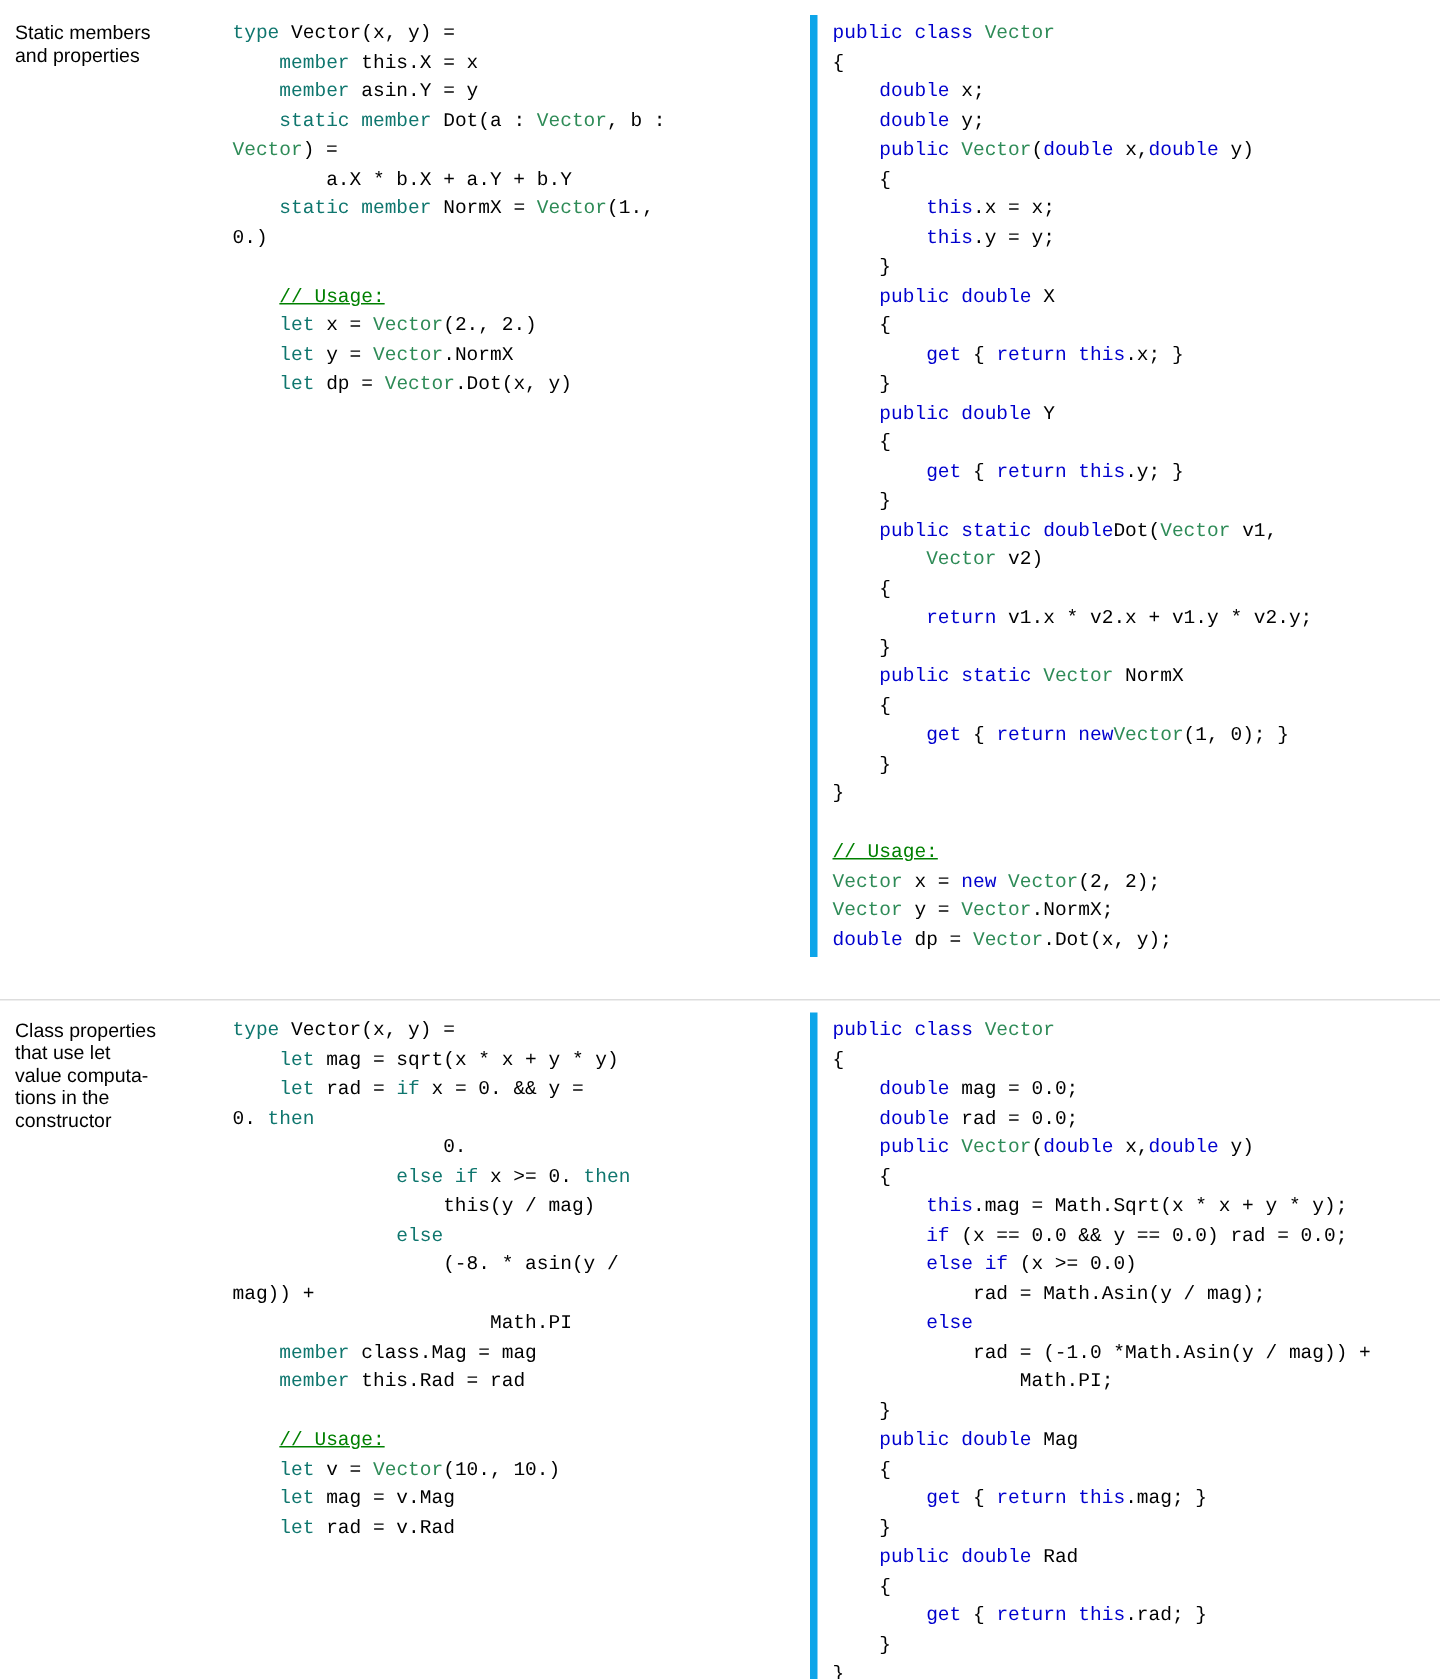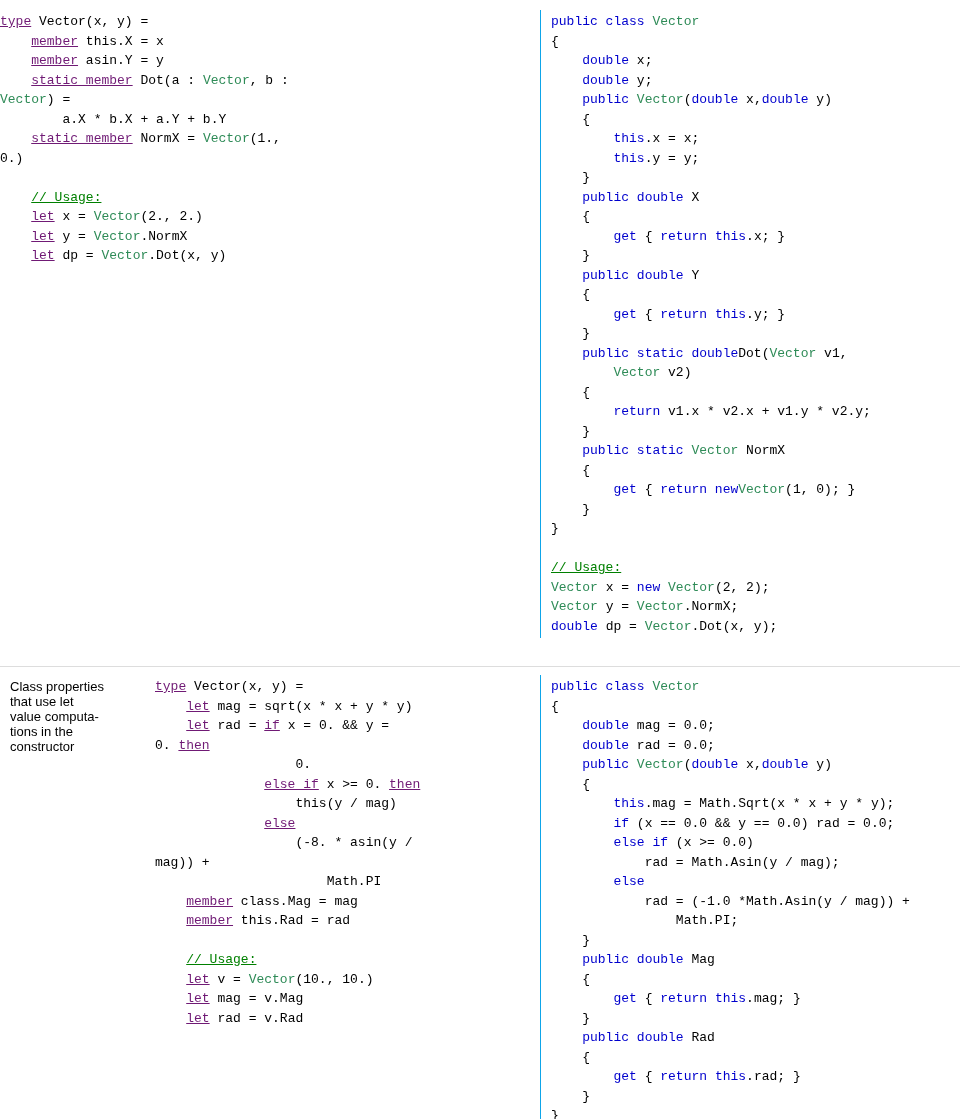--- a/index.html
+++ b/index.html
@@ -34,47 +34,48 @@
       color: #000;
     }
     .code-col {
       flex: 1;
       padding: 2px 0;
     }
     .right-col {
       width: 420px;
       min-width: 420px;
       padding: 2px 10px;
-      border-left: 1px solid #0ea5e9;
+      border-left: 5px solid #0ea5e9;
     }
     .divider {
       width: 100%;
       height: 1px;
       background: #ddd;
       margin: 8px 0;
     }
     pre {
       font-family: 'Courier New', Courier, monospace;
       font-size: 13px;
       line-height: 1.5;
       white-space: pre;
     }
-    .kw { color: #701a75; text-decoration: underline; }       
+    .kw { color: #0f766e; }       
     .type { color: #2e8b57; }     
     .comment { color: #008000; text-decoration: underline; }  
     .plain { color: #000; }
     .cs-kw { color: #0000cd; }
     .cs-type { color: #2e8b57; }
   </style>
 </head>
 <body>
 
 <div class="page">
 
   <div class="section">
+    <div class="label-col">Static members<br>and properties</div>
     <div class="code-col">
       <pre><span class="kw">type</span> <span class="plain">Vector(x, y) =</span>
     <span class="kw">member</span> <span class="plain">this.X = x</span>
     <span class="kw">member</span> <span class="plain">asin.Y = y</span>
     <span class="kw">static member</span> <span class="plain">Dot(a : </span><span class="type">Vector</span><span class="plain">, b :</span>
 <span class="type">Vector</span><span class="plain">) =</span>
         <span class="plain">a.X * b.X + a.Y + b.Y</span>
     <span class="kw">static member</span> <span class="plain">NormX = </span><span class="type">Vector</span><span class="plain">(1.,</span>
 <span class="plain">0.)</span>
 

